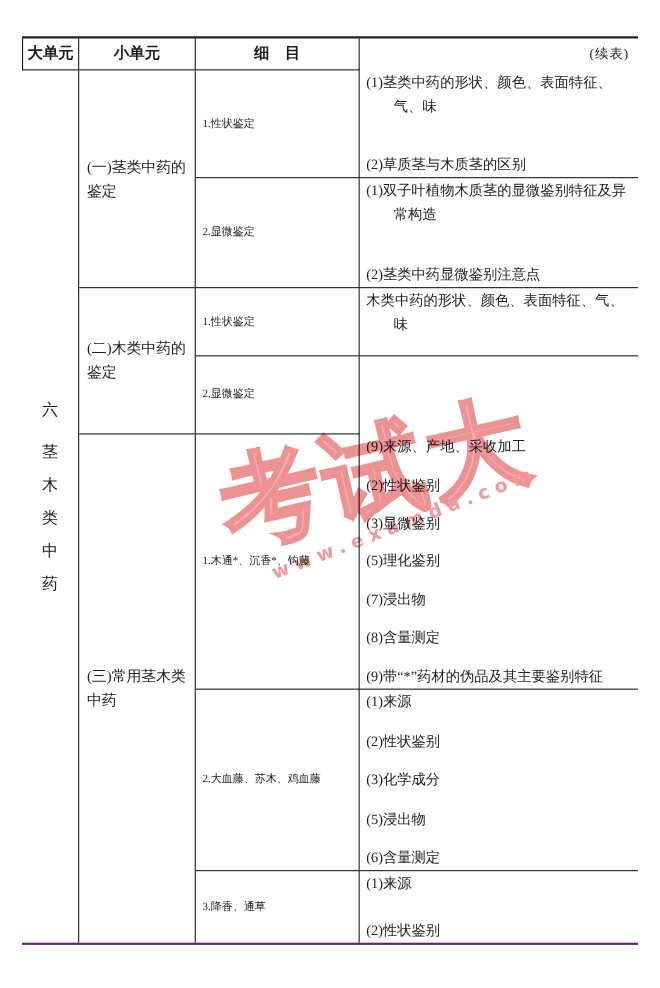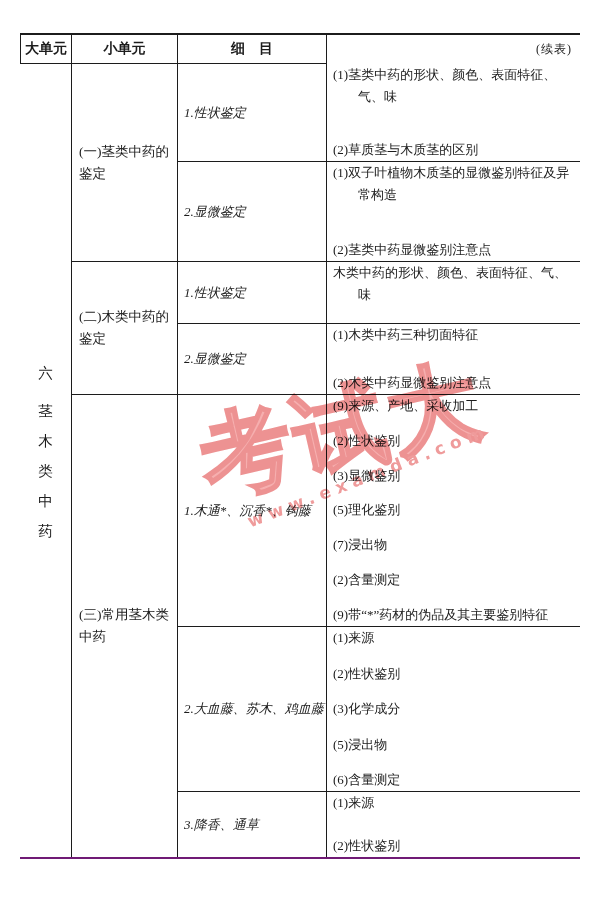--- a/index.html
+++ b/index.html
@@ -33,21 +33,21 @@
   .unit-stack { position:absolute; top:294px; left:0; width:100%;
                 display:flex; flex-direction:column; align-items:center;
                 font-size:14.5px; }
   .unit-num { height:30px; line-height:30px; margin-bottom:8px; }
   .unit-ch  { height:30px; line-height:30px; }
 
   .seclabel { display:flex; flex-direction:column; justify-content:center;
               padding-left:7px; padding-right:3px; font-size:13.5px; line-height:22px; }
 
   .item { display:flex; align-items:center; padding-left:6px; padding-right:2px;
-          font-size:13px; line-height:20px;font-style:italic; }
+          font-size:10px; line-height:20px; }
 
   .pts { display:flex; flex-direction:column; justify-content:space-between;
          padding-left:6px; padding-right:1px; font-size:13px; line-height:22px; }
   .pt  { padding-left:25px; text-indent:-25px; }
 
   .wm { position:absolute; left:0; top:0; width:600px; height:898px;
         pointer-events:none; mix-blend-mode:multiply; }
   .wm-big {
     position:absolute; left:198px; top:368px;
     font-family:"DejaVu Sans","Liberation Sans",sans-serif;
@@ -127,31 +127,27 @@
       <div class="pt">(1)茎类中药的形状、颜色、表面特征、气、味</div>
       <div class="pt">(2)草质茎与木质茎的区别</div>
     </div>
     <div class="cell pts bb" style="grid-row:3;grid-column:4;">
       <div class="pt">(1)双子叶植物木质茎的显微鉴别特征及异常构造</div>
       <div class="pt">(2)茎类中药显微鉴别注意点</div>
     </div>
     <div class="cell pts bb" style="grid-row:4;grid-column:4;">
       <div class="pt">木类中药的形状、颜色、表面特征、气、味</div>
     </div>
-    <div class="cell pts bb" style="grid-row:5;grid-column:4;">
-      <div class="pt">(1)木类中药三种切面特征</div>
-      <div class="pt">(2)木类中药显微鉴别注意点</div>
-    </div>
     <div class="cell pts bb" style="grid-row:6;grid-column:4;">
       <div class="pt">(9)来源、产地、采收加工</div>
       <div class="pt">(2)性状鉴别</div>
       <div class="pt">(3)显微鉴别</div>
       <div class="pt">(5)理化鉴别</div>
       <div class="pt">(7)浸出物</div>
-      <div class="pt">(2)含量测定</div>
+      <div class="pt">(8)含量测定</div>
       <div class="pt">(9)带“*”药材的伪品及其主要鉴别特征</div>
     </div>
     <div class="cell pts bb" style="grid-row:7;grid-column:4;">
       <div class="pt">(1)来源</div>
       <div class="pt">(2)性状鉴别</div>
       <div class="pt">(3)化学成分</div>
       <div class="pt">(5)浸出物</div>
       <div class="pt">(6)含量测定</div>
     </div>
     <div class="cell pts" style="grid-row:8;grid-column:4;">

